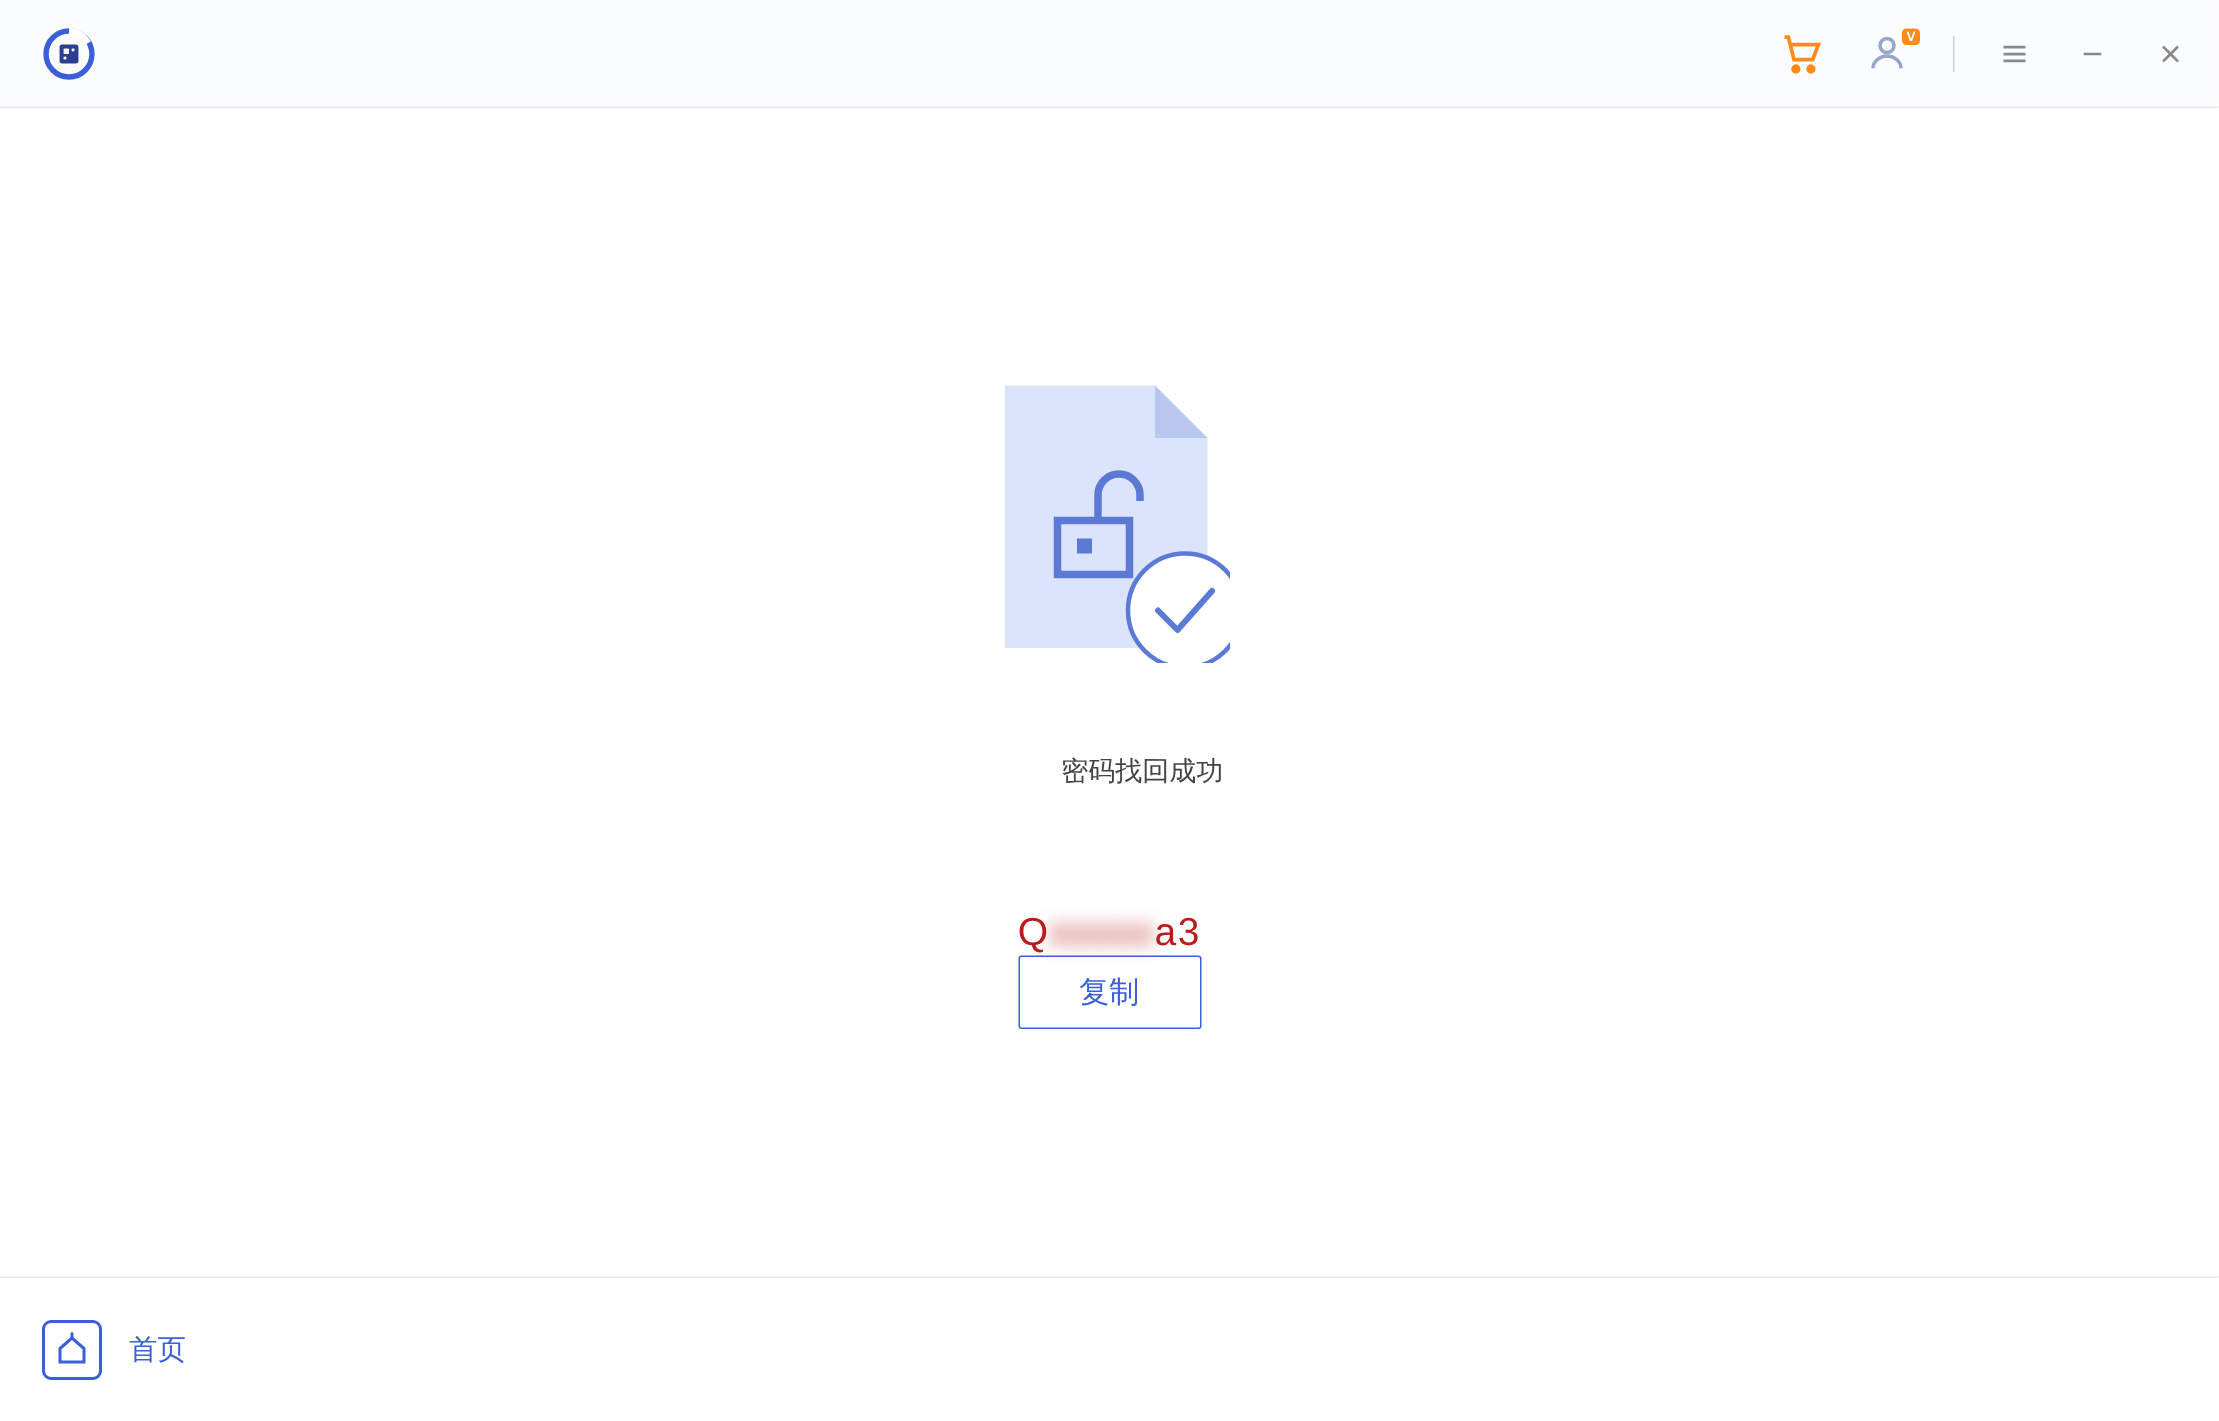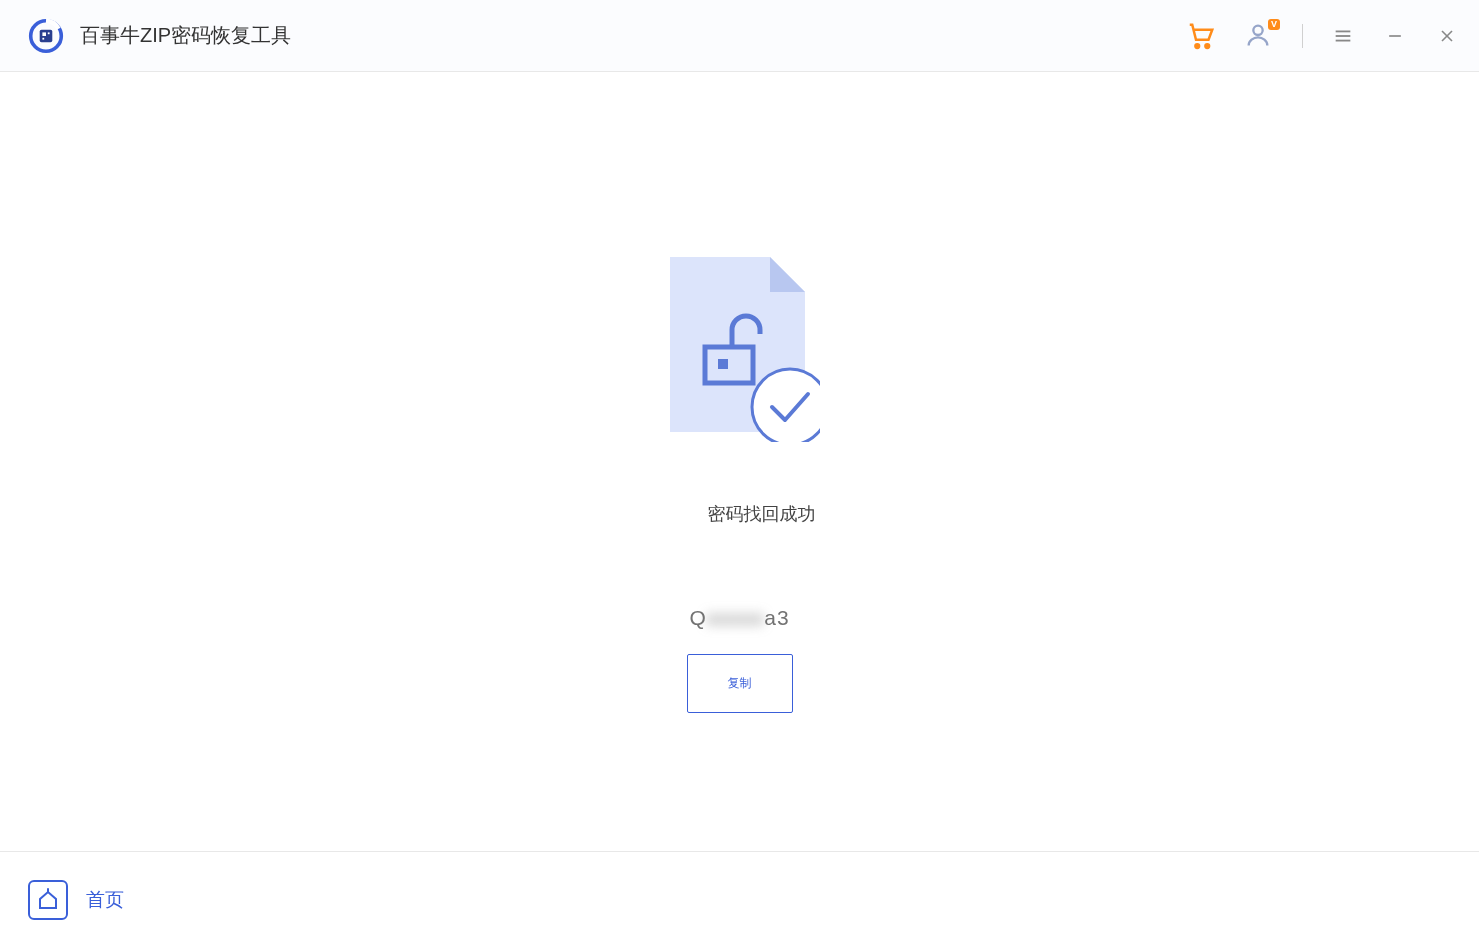--- a/index.html
+++ b/index.html
@@ -95,36 +95,35 @@
       height: 190px;
       margin-bottom: 60px;
     }
     .status-text {
       font-size: 18px;
       color: #444444;
       margin-bottom: 80px;
       margin-left: 44px;
     }
     .password-value {
-      font-size: 21px;
-      color: #737373;
+      font-size: 26px;
+      color: #b91c1c;
       font-weight: 500;
-      margin-bottom: 24px;
       letter-spacing: 1px;
     }
     .password-value .blurred {
       filter: blur(6px);
       user-select: none;
     }
     .copy-button {
-      padding: 20px 40px;
+      padding: 10px 40px;
       border: 1px solid #3a5fd9;
       background: #ffffff;
       color: #3a5fd9;
-      font-size: 12px;
+      font-size: 20px;
       cursor: pointer;
       border-radius: 2px;
     }
     .footer {
       height: 96px;
       border-top: 1px solid #e8e8e8;
       display: flex;
       align-items: center;
       padding-left: 28px;
       gap: 18px;
@@ -153,21 +152,20 @@
     <span class="logo">
       <svg viewBox="0 0 40 40" width="36" height="36">
         <circle cx="20" cy="20" r="17" fill="none" stroke="#3a5fd9" stroke-width="4"></circle>
         <path d="M 20 3 A 17 17 0 0 1 34 12" fill="none" stroke="#ffffff" stroke-width="5"></path>
         <rect x="13" y="13" width="14" height="14" rx="2" fill="#2a3f8f"></rect>
         <rect x="16" y="16" width="4" height="4" fill="#ffffff"></rect>
         <rect x="22" y="16" width="2" height="2" fill="#ffffff"></rect>
         <rect x="16" y="22" width="2" height="2" fill="#ffffff"></rect>
       </svg>
     </span>
-    <span class="app-title">百事牛ZIP密码恢复工具</span>
   </div>
   <div class="header-right">
     <span class="cart-icon">
       <svg viewBox="0 0 24 24" width="30" height="30" fill="none" stroke="#ff8c1a" stroke-width="2">
         <path d="M3 3h2l3 12h10l3-8H6"></path>
         <circle cx="9" cy="20" r="1.5" fill="#ff8c1a"></circle>
         <circle cx="17" cy="20" r="1.5" fill="#ff8c1a"></circle>
       </svg>
     </span>
     <span class="user-icon-wrap">

